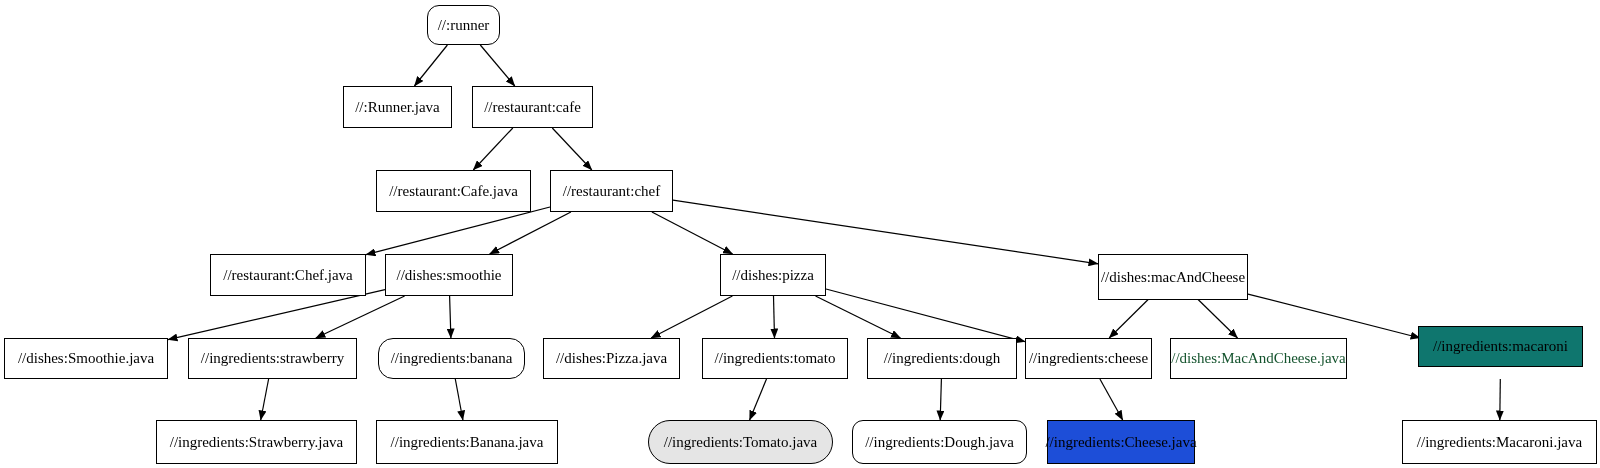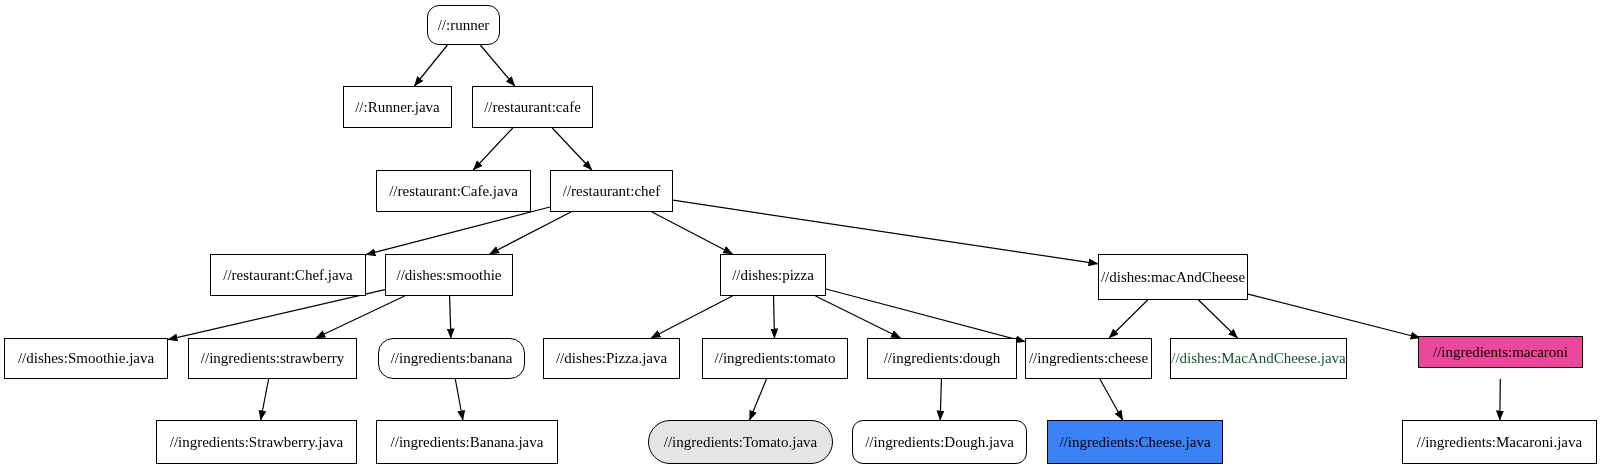--- a/index.html
+++ b/index.html
@@ -83,20 +83,20 @@
     <div class="node" style="left: 720px; top: 254px; width: 106px; height: 42px; border-color: rgb(0, 0, 0); background: rgb(255, 255, 255); color: rgb(0, 0, 0);">//dishes:pizza</div>
     <div class="node" style="left: 1098px; top: 254px; width: 150px; height: 46px; border-color: rgb(0, 0, 0); background: rgb(255, 255, 255); color: rgb(0, 0, 0);">//dishes:macAndCheese</div>
     <div class="node" style="left: 4px; top: 338px; width: 164px; height: 41px; border-color: rgb(0, 0, 0); background: rgb(255, 255, 255); color: rgb(0, 0, 0);">//dishes:Smoothie.java</div>
     <div class="node" style="left: 188px; top: 338px; width: 169px; height: 41px; border-color: rgb(0, 0, 0); background: rgb(255, 255, 255); color: rgb(0, 0, 0);">//ingredients:strawberry</div>
     <div class="node" style="left: 378px; top: 338px; width: 147px; height: 41px; border-color: rgb(0, 0, 0); background: rgb(255, 255, 255); color: rgb(0, 0, 0); border-radius: 15px;">//ingredients:banana</div>
     <div class="node" style="left: 543px; top: 338px; width: 137px; height: 41px; border-color: rgb(0, 0, 0); background: rgb(255, 255, 255); color: rgb(0, 0, 0);">//dishes:Pizza.java</div>
     <div class="node" style="left: 702px; top: 338px; width: 146px; height: 41px; border-color: rgb(0, 0, 0); background: rgb(255, 255, 255); color: rgb(0, 0, 0);">//ingredients:tomato</div>
     <div class="node" style="left: 867px; top: 338px; width: 150px; height: 41px; border-color: rgb(0, 0, 0); background: rgb(255, 255, 255); color: rgb(0, 0, 0);">//ingredients:dough</div>
     <div class="node" style="left: 1025px; top: 338px; width: 127px; height: 41px; border-color: rgb(0, 0, 0); background: rgb(255, 255, 255); color: rgb(0, 0, 0);">//ingredients:cheese</div>
     <div class="node" style="left: 1170px; top: 338px; width: 177px; height: 41px; border-color: rgb(0, 0, 0); background: rgb(255, 255, 255); color: #14532d;">//dishes:MacAndCheese.java</div>
-    <div class="node" style="left: 1418px; top: 336px; width: 165px; height: 32px; border-color: rgb(0, 0, 0); background: #ec4899; color: rgb(0, 0, 0);">//ingredients:macaroni</div>
+    <div class="node" style="left: 1418px; top: 326px; width: 165px; height: 41px; border-color: rgb(0, 0, 0); background: #0f766e; color: rgb(0, 0, 0);">//ingredients:macaroni</div>
     <div class="node" style="left: 156px; top: 420px; width: 201px; height: 44px; border-color: rgb(0, 0, 0); background: rgb(255, 255, 255); color: rgb(0, 0, 0);">//ingredients:Strawberry.java</div>
     <div class="node" style="left: 376px; top: 420px; width: 182px; height: 44px; border-color: rgb(0, 0, 0); background: rgb(255, 255, 255); color: rgb(0, 0, 0);">//ingredients:Banana.java</div>
     <div class="node" style="left: 648px; top: 420px; width: 185px; height: 44px; border-color: rgb(0, 0, 0); background: #e5e5e5; color: rgb(0, 0, 0); border-radius: 22px;">//ingredients:Tomato.java</div>
     <div class="node" style="left: 852px; top: 420px; width: 175px; height: 44px; border-color: rgb(0, 0, 0); background: rgb(255, 255, 255); color: rgb(0, 0, 0); border-radius: 11px;">//ingredients:Dough.java</div>
-    <div class="node" style="left: 1047px; top: 420px; width: 176px; height: 44px; border-color: rgb(0, 0, 0); background: #3b82f6; color: rgb(0, 0, 0);">//ingredients:Cheese.java</div>
+    <div class="node" style="left: 1047px; top: 420px; width: 148px; height: 44px; border-color: rgb(0, 0, 0); background: #1d4ed8; color: rgb(0, 0, 0);">//ingredients:Cheese.java</div>
     <div class="node" style="left: 1402px; top: 420px; width: 195px; height: 44px; border-color: rgb(0, 0, 0); background: rgb(255, 255, 255); color: rgb(0, 0, 0);">//ingredients:Macaroni.java</div>
   </div>
 
 </body></html>

